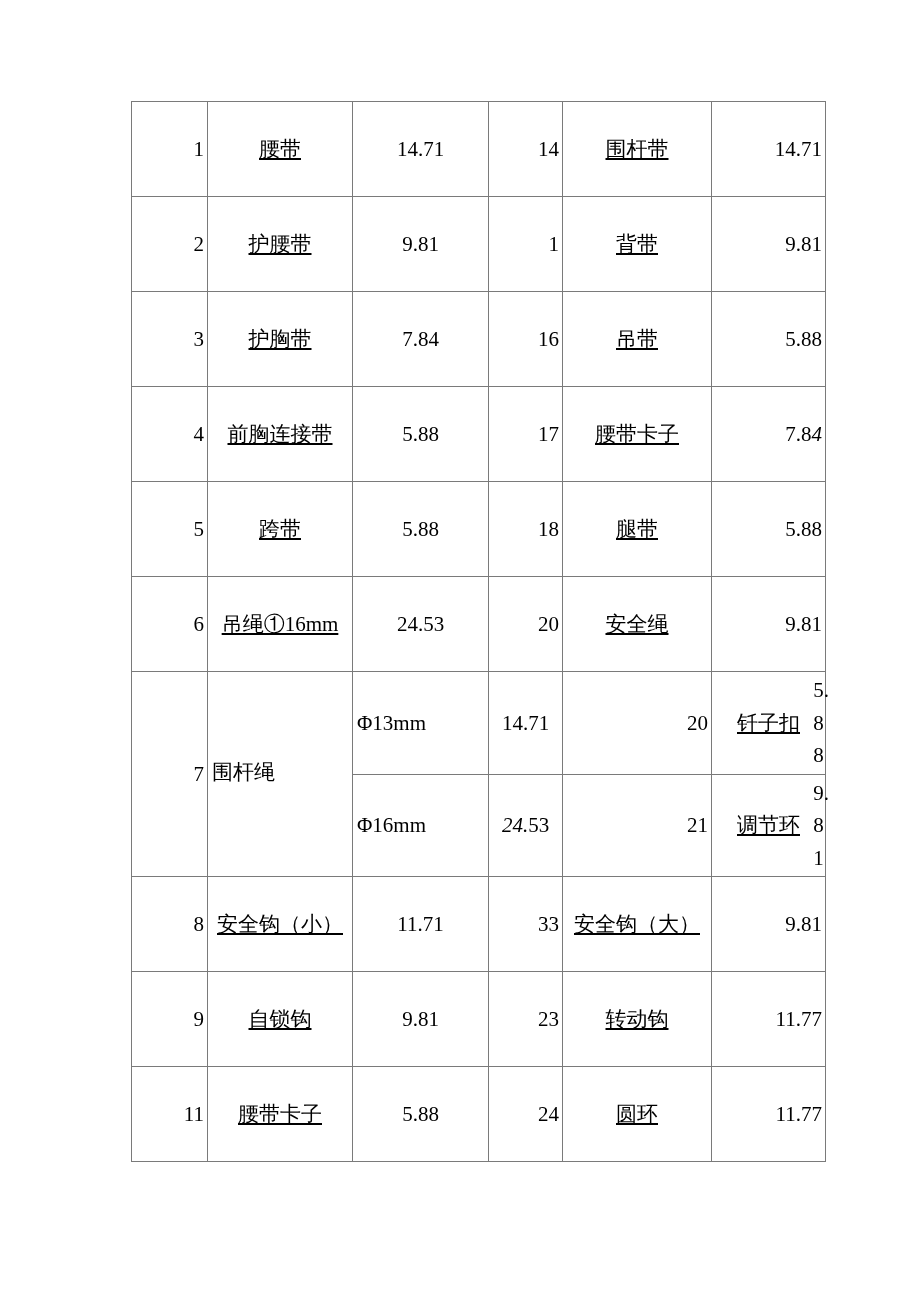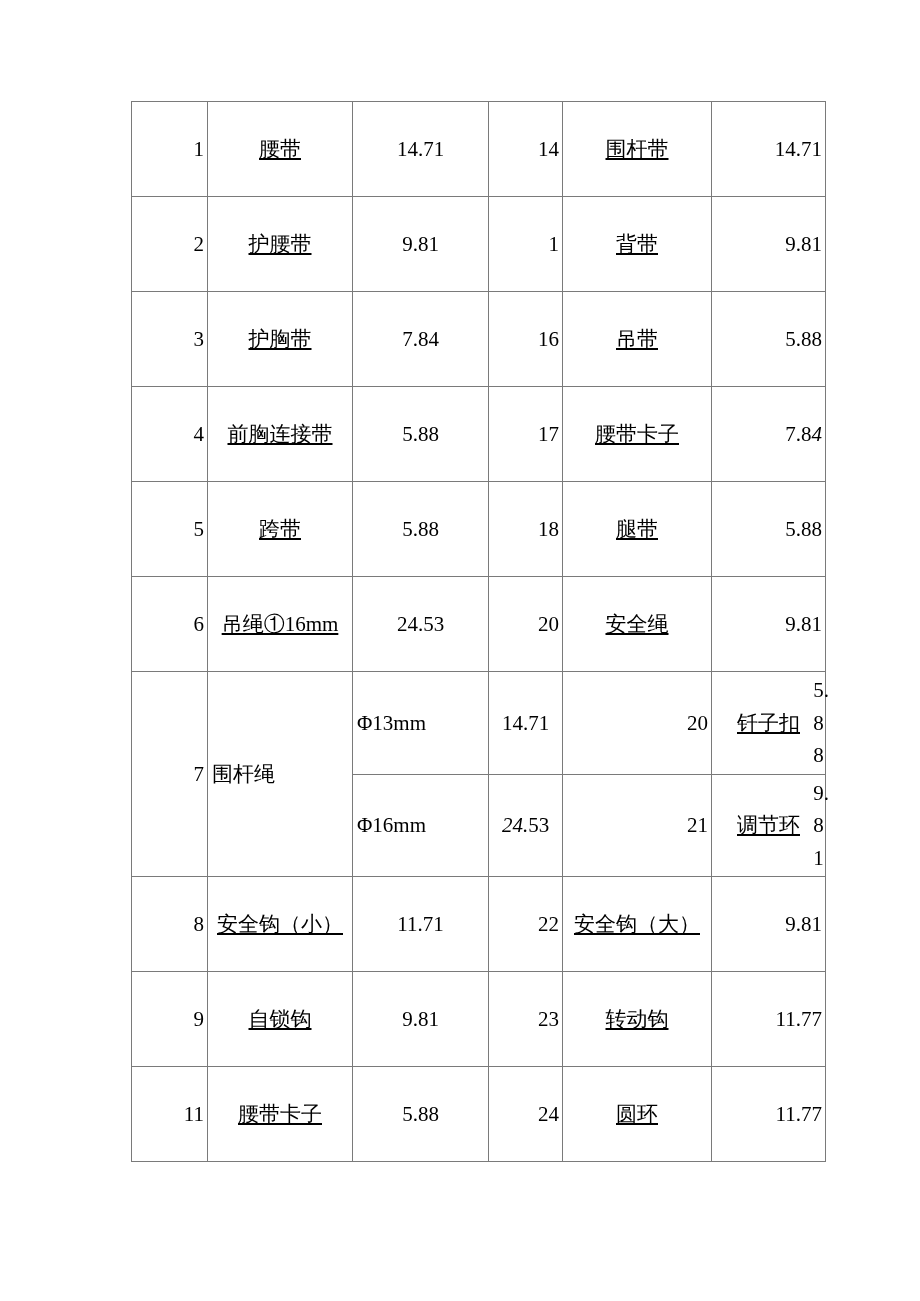--- a/index.html
+++ b/index.html
@@ -72,20 +72,21 @@
   td.name     .cell-in { justify-content: center;    text-align: center; text-decoration: underline; }
   td.value    .cell-in { justify-content: center;    text-align: center; }
   td.idx      .cell-in { justify-content: flex-end;  }
 
   .ital { font-style: italic; }
 
   .rowspan-label .cell-in {
     justify-content: flex-start;
     text-align: center;
     padding-left: 4px;
+    font-family: Liberation Mono, monospace;
   }
 
   .sub-label .cell-in {
     justify-content: flex-start;
     text-align: right;
     padding-left: 4px;
   }
 </style>
 </head>
 <body>
@@ -281,21 +282,21 @@
           <td class="num">
               <span class="cell-in">8</span>
             </td>
           <td class="name">
               <span class="cell-in">安全钩（小）</span>
             </td>
           <td class="value">
               <span class="cell-in">11.71</span>
             </td>
           <td class="idx">
-              <span class="cell-in">22</span>
+              <span class="cell-in">33</span>
             </td>
           <td class="name">
               <span class="cell-in">安全钩（大）</span>
             </td>
           <td class="idx">
               <span class="cell-in">9.81</span>
             </td>
         </tr>
 
         <tr>

